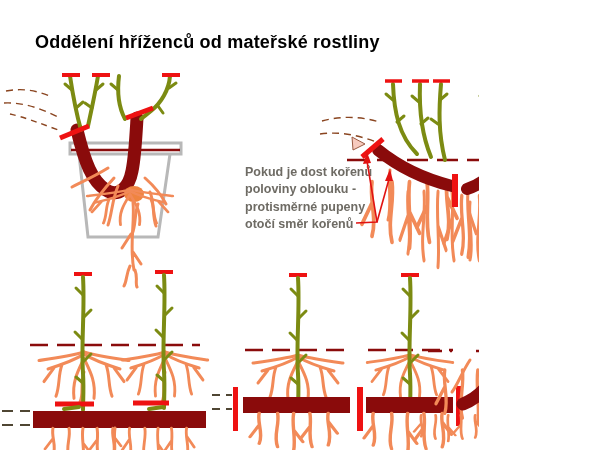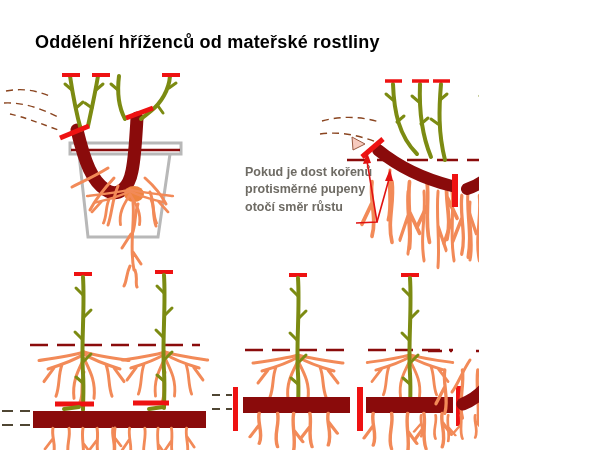--- a/index.html
+++ b/index.html
@@ -26,22 +26,23 @@
 </style>
 </head>
 <body>
 
 <div class="page">
 
   <div class="title">Oddělení hříženců od mateřské rostliny</div>
 
   <div class="annot">
     <div>Pokud je dost kořenů</div>
+    <div>poloviny oblouku -</div>
     <div>protisměrné pupeny</div>
-    <div>otočí směr růstu</div>
+    <div>otočí směr kořenů</div>
   </div>
 
   <svg width="600" height="450" viewBox="0 0 600 450">
     <defs>
       <g id="plantV">
         <line class="cut" stroke-width="4" x1="-9" y1="-3" x2="9" y2="-3"></line>
         <path class="stem" d="M0,0 C2,32 -2,66 0,96 C1,113 0,124 0,133"></path>
         <path class="thorn" d="M0,18 L-7,11"></path>
         <path class="thorn" d="M1,40 L8,33"></path>
         <path class="thorn" d="M-1,62 L-8,55"></path>

